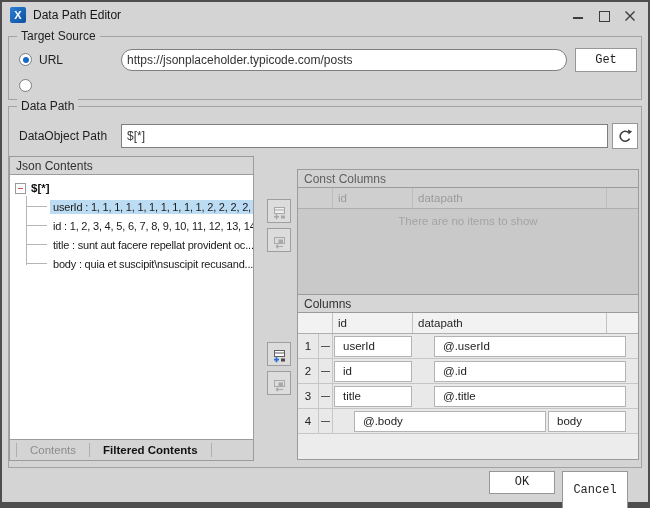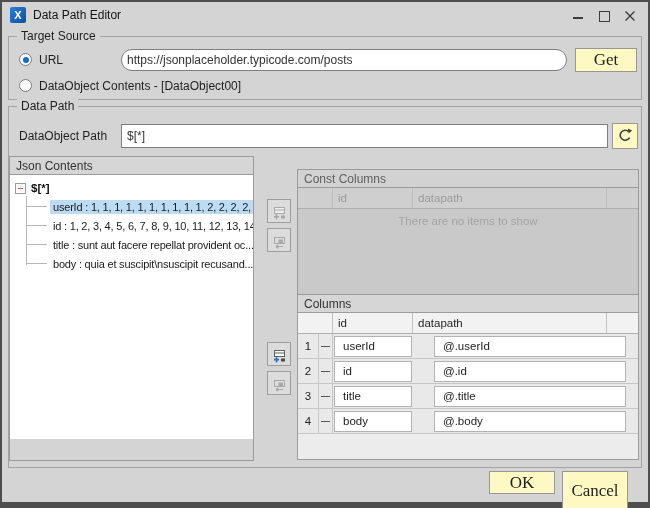--- a/index.html
+++ b/index.html
@@ -38,22 +38,22 @@
   .gb-datapath { left:6px; top:104px; width:634px; height:362px; }
 
   
   .radio { position:absolute; width:13px; height:13px; border:1px solid #7d7d7d; border-radius:50%; background:#fff; }
   .radio.checked::after { content:""; position:absolute; left:2.5px; top:2.5px; width:6px; height:6px; border-radius:50%; background:#1569c8; }
   .radio-label { position:absolute; font-size:12px; color:#1f1f1f; white-space:nowrap; }
 
   .textbox { position:absolute; background:#fff; border:1px solid #7f7f7f; height:22px;
     font-family:"Liberation Sans","DejaVu Sans",sans-serif; font-size:12px; color:#333; padding:0 5px; outline:none; }
 
-  .btn { position:absolute; background:#fef9c3; border:1px solid #979797; font-size:17px; color:#1f1f1f;
-    text-align:center; cursor:pointer; font-family:Liberation Serif, serif; }
+  .btn { position:absolute; background:#ffffff; border:1px solid #979797; font-size:12px; color:#1f1f1f;
+    text-align:center; cursor:pointer; font-family:Liberation Mono, monospace; }
 
   .url-radio { left:10px; top:16px; }
   .url-label { left:30px; top:16px; }
   .url-input { left:112px; top:12px; width:446px;border-radius:11px; }
   .get-btn { left:566px; top:11px; width:62px; height:24px; line-height:22px; }
   .do-radio { left:10px; top:42px; }
   .do-label { left:30px; top:42px; }
 
   .path-label { position:absolute; left:10px; top:22px; }
   .path-input { left:112px; top:17px; width:487px; height:24px; }
@@ -145,21 +145,20 @@
 
     <div class="groupbox gb-target">
       <span class="group-label">Target Source</span>
 
       <span class="radio checked url-radio"></span>
       <span class="radio-label url-label">URL</span>
       <input class="textbox url-input" readonly="" value="https://jsonplaceholder.typicode.com/posts" style="">
       <button class="btn get-btn">Get</button>
 
       <span class="radio do-radio"></span>
-      <span class="radio-label do-label">DataObject Contents - [DataObject00]</span>
     </div>
 
     <div class="groupbox gb-datapath">
       <span class="group-label">Data Path</span>
 
       <span class="path-label">DataObject Path</span>
       <input class="textbox path-input" readonly="" value="$[*]" style="">
       <button class="btn refresh-btn">
         <svg width="16" height="16" viewBox="0 0 16 16">
           <path d="M11.6 4.6 A5 5 0 1 0 12.6 10.6" fill="none" stroke="#3f3f3f" stroke-width="1.6"></path>
@@ -185,20 +184,27 @@
             <span class="lbl">id : 1, 2, 3, 4, 5, 6, 7, 8, 9, 10, 11, 12, 13, 14, ...</span>
           </div>
           <div class="tree-item" style="top:60px;align-items:center;">
             <span class="dash"></span>
             <span class="lbl">title : sunt aut facere repellat provident oc...</span>
           </div>
           <div class="tree-item" style="top:79px;">
             <span class="dash"></span>
             <span class="lbl">body : quia et suscipit\nsuscipit recusand...</span>
           </div>
+        </div>
+        <div class="tabstrip">
+          <div class="tab-sep"></div>
+          <div class="tab">Contents</div>
+          <div class="tab-sep"></div>
+          <div class="tab active">Filtered Contents</div>
+          <div class="tab-sep"></div>
         </div>
       </div>
 
       <button class="iconbtn" style="top:92px;">
         <svg width="16" height="16" viewBox="0 0 16 16">
           <rect x="3.5" y="2.5" width="10" height="6" fill="#eee" stroke="#a8a8a8"></rect>
           <line x1="3.5" y1="5" x2="13.5" y2="5" stroke="#a8a8a8"></line>
           <path d="M5.5 9.2 v5 M3 11.7 h5" stroke="#a8a8a8" stroke-width="1.6" fill="none"></path>
           <rect x="10" y="10.5" width="4" height="3" fill="#a8a8a8"></rect>
         </svg>
@@ -278,26 +284,26 @@
               <div class="box">title</div>
             </div>
           <div class="cell-edit w-path">
               <div class="box">@.title</div>
             </div>
           <div class="cell-tail"></div>
         </div>
         <div class="trow">
           <div class="cell-no">4</div>
           <div class="cell-dash"></div>
+          <div class="cell-edit w-path">
+              <div class="box">@.body</div>
+            </div>
           <div class="cell-edit w-id">
               <div class="box">body</div>
             </div>
-          <div class="cell-edit w-path">
-              <div class="box">@.body</div>
-            </div>
           <div class="cell-tail"></div>
         </div>
       </div>
     </div>
 
     <button class="btn ok-btn">OK</button>
     <button class="btn cancel-btn">Cancel</button>
 
   </div>
 </div>

